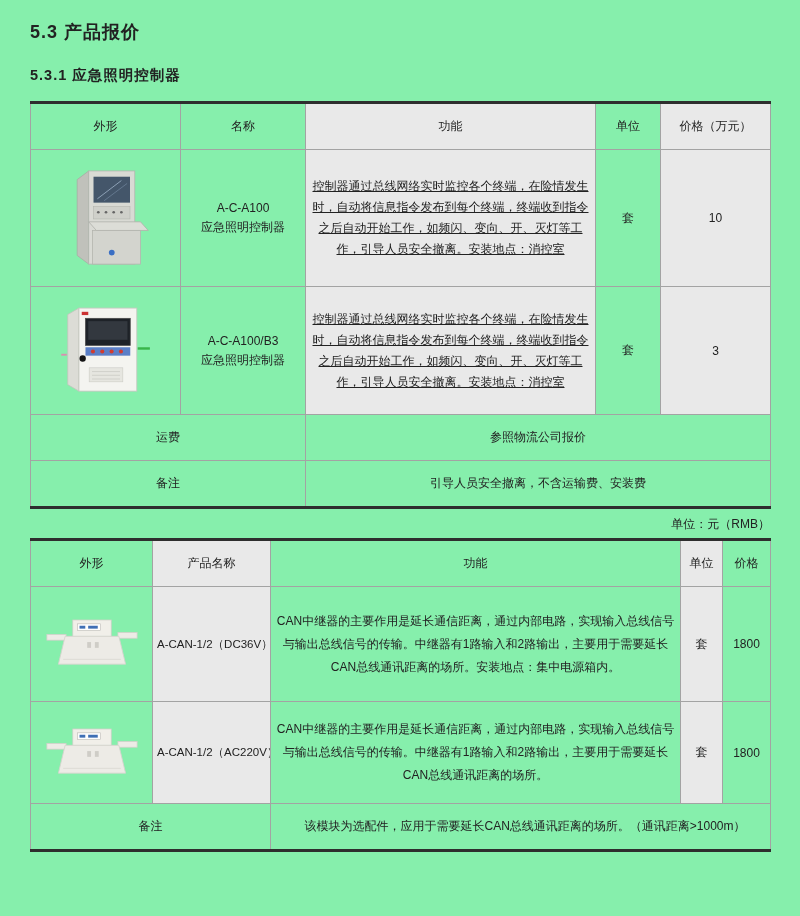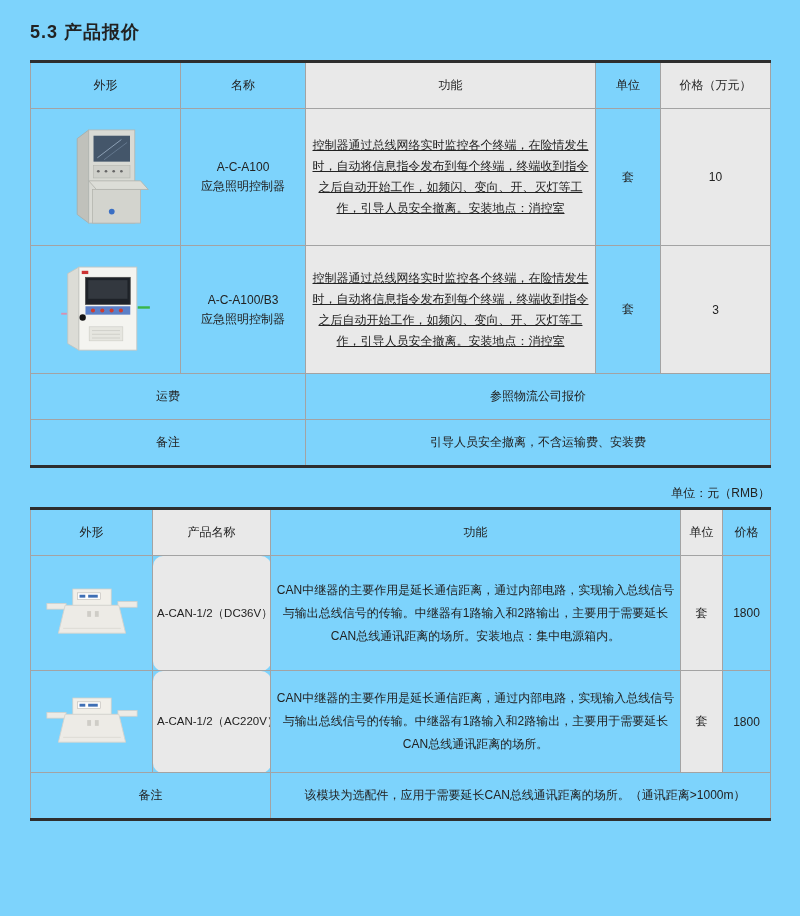--- a/index.html
+++ b/index.html
@@ -1,45 +1,46 @@
 <!DOCTYPE html>
 <html><head>
 <meta charset="utf-8">
 <style>
   html,body{margin:0;padding:0;background:#ffffff;}
   body{font-family:"Liberation Sans","DejaVu Sans",sans-serif;color:#222;}
-  .page{width:800px;height:916px;box-sizing:border-box;padding:20px 30px 0 30px;background:#7dd3fc;overflow:hidden;}
+  .page{width:800px;height:916px;box-sizing:border-box;padding:20px 30px 0 30px;background:#86efac;overflow:hidden;}
   .h-sec{font-size:18px;font-weight:bold;margin:0;letter-spacing:1px;}
   .h-sub{font-size:14.5px;font-weight:bold;margin:22px 0 0 0;letter-spacing:1px;}
   table{border-collapse:collapse;table-layout:fixed;width:740px;font-size:12px;}
   .qtable{border-top:3px solid #2e2e2e;border-bottom:3px solid #2e2e2e;}
   .qtable td,.qtable th{border:1px solid #a3a3a3;text-align:center;vertical-align:middle;
       font-weight:normal;padding:14px 4px;box-sizing:border-box;overflow:hidden;}
   .shade{background:#e9e9e9;}
   .t1{margin-top:16px;}
   .t1 .hrow th{height:34px;}
   .fn-cell{text-align:justify;padding:10px 20px;line-height:21px;text-decoration:underline;}
   .fn-cell2{text-align:justify;padding:8px 14px;line-height:23px;}
   .foot-label{height:18px;}
   .foot-val{text-align:left;padding-left:25px;margin-left:32px;}
   .note{font-size:12px;margin-top:13px;letter-spacing:.5px;}
   .h-sub2{font-size:14.5px;font-weight:bold;margin:56px 0 0 0;letter-spacing:.5px;}
-  .unit-note{font-size:12px;text-align:right;width:740px;margin-top:17px;}
+  .unit-note{font-size:12px;text-align:right;width:740px;margin-top:7px;}
   .t2{margin-top:5px;}
   .t2 .hrow th{height:29px;}
-  .name2{white-space:nowrap;font-size:11.5px;border-radius:10px;}
+  .name2{white-space:nowrap;font-size:11.5px;}
   .nameline{line-height:19px;}
   .imgwrap{display:flex;align-items:center;justify-content:center;height:100%;}
 </style>
 </head>
 <body>
 
 <div class="page">
 
   <h1 class="h-sec">5.3  产品报价</h1>
+  <h2 class="h-sub">5.3.1  应急照明控制器</h2>
 
   <table class="qtable t1">
     <colgroup>
       <col style="width:150px">
         <col style="width:125px">
         <col style="width:290px">
       <col style="width:65px">
         <col style="width:110px">
     </colgroup>
     <tbody>

